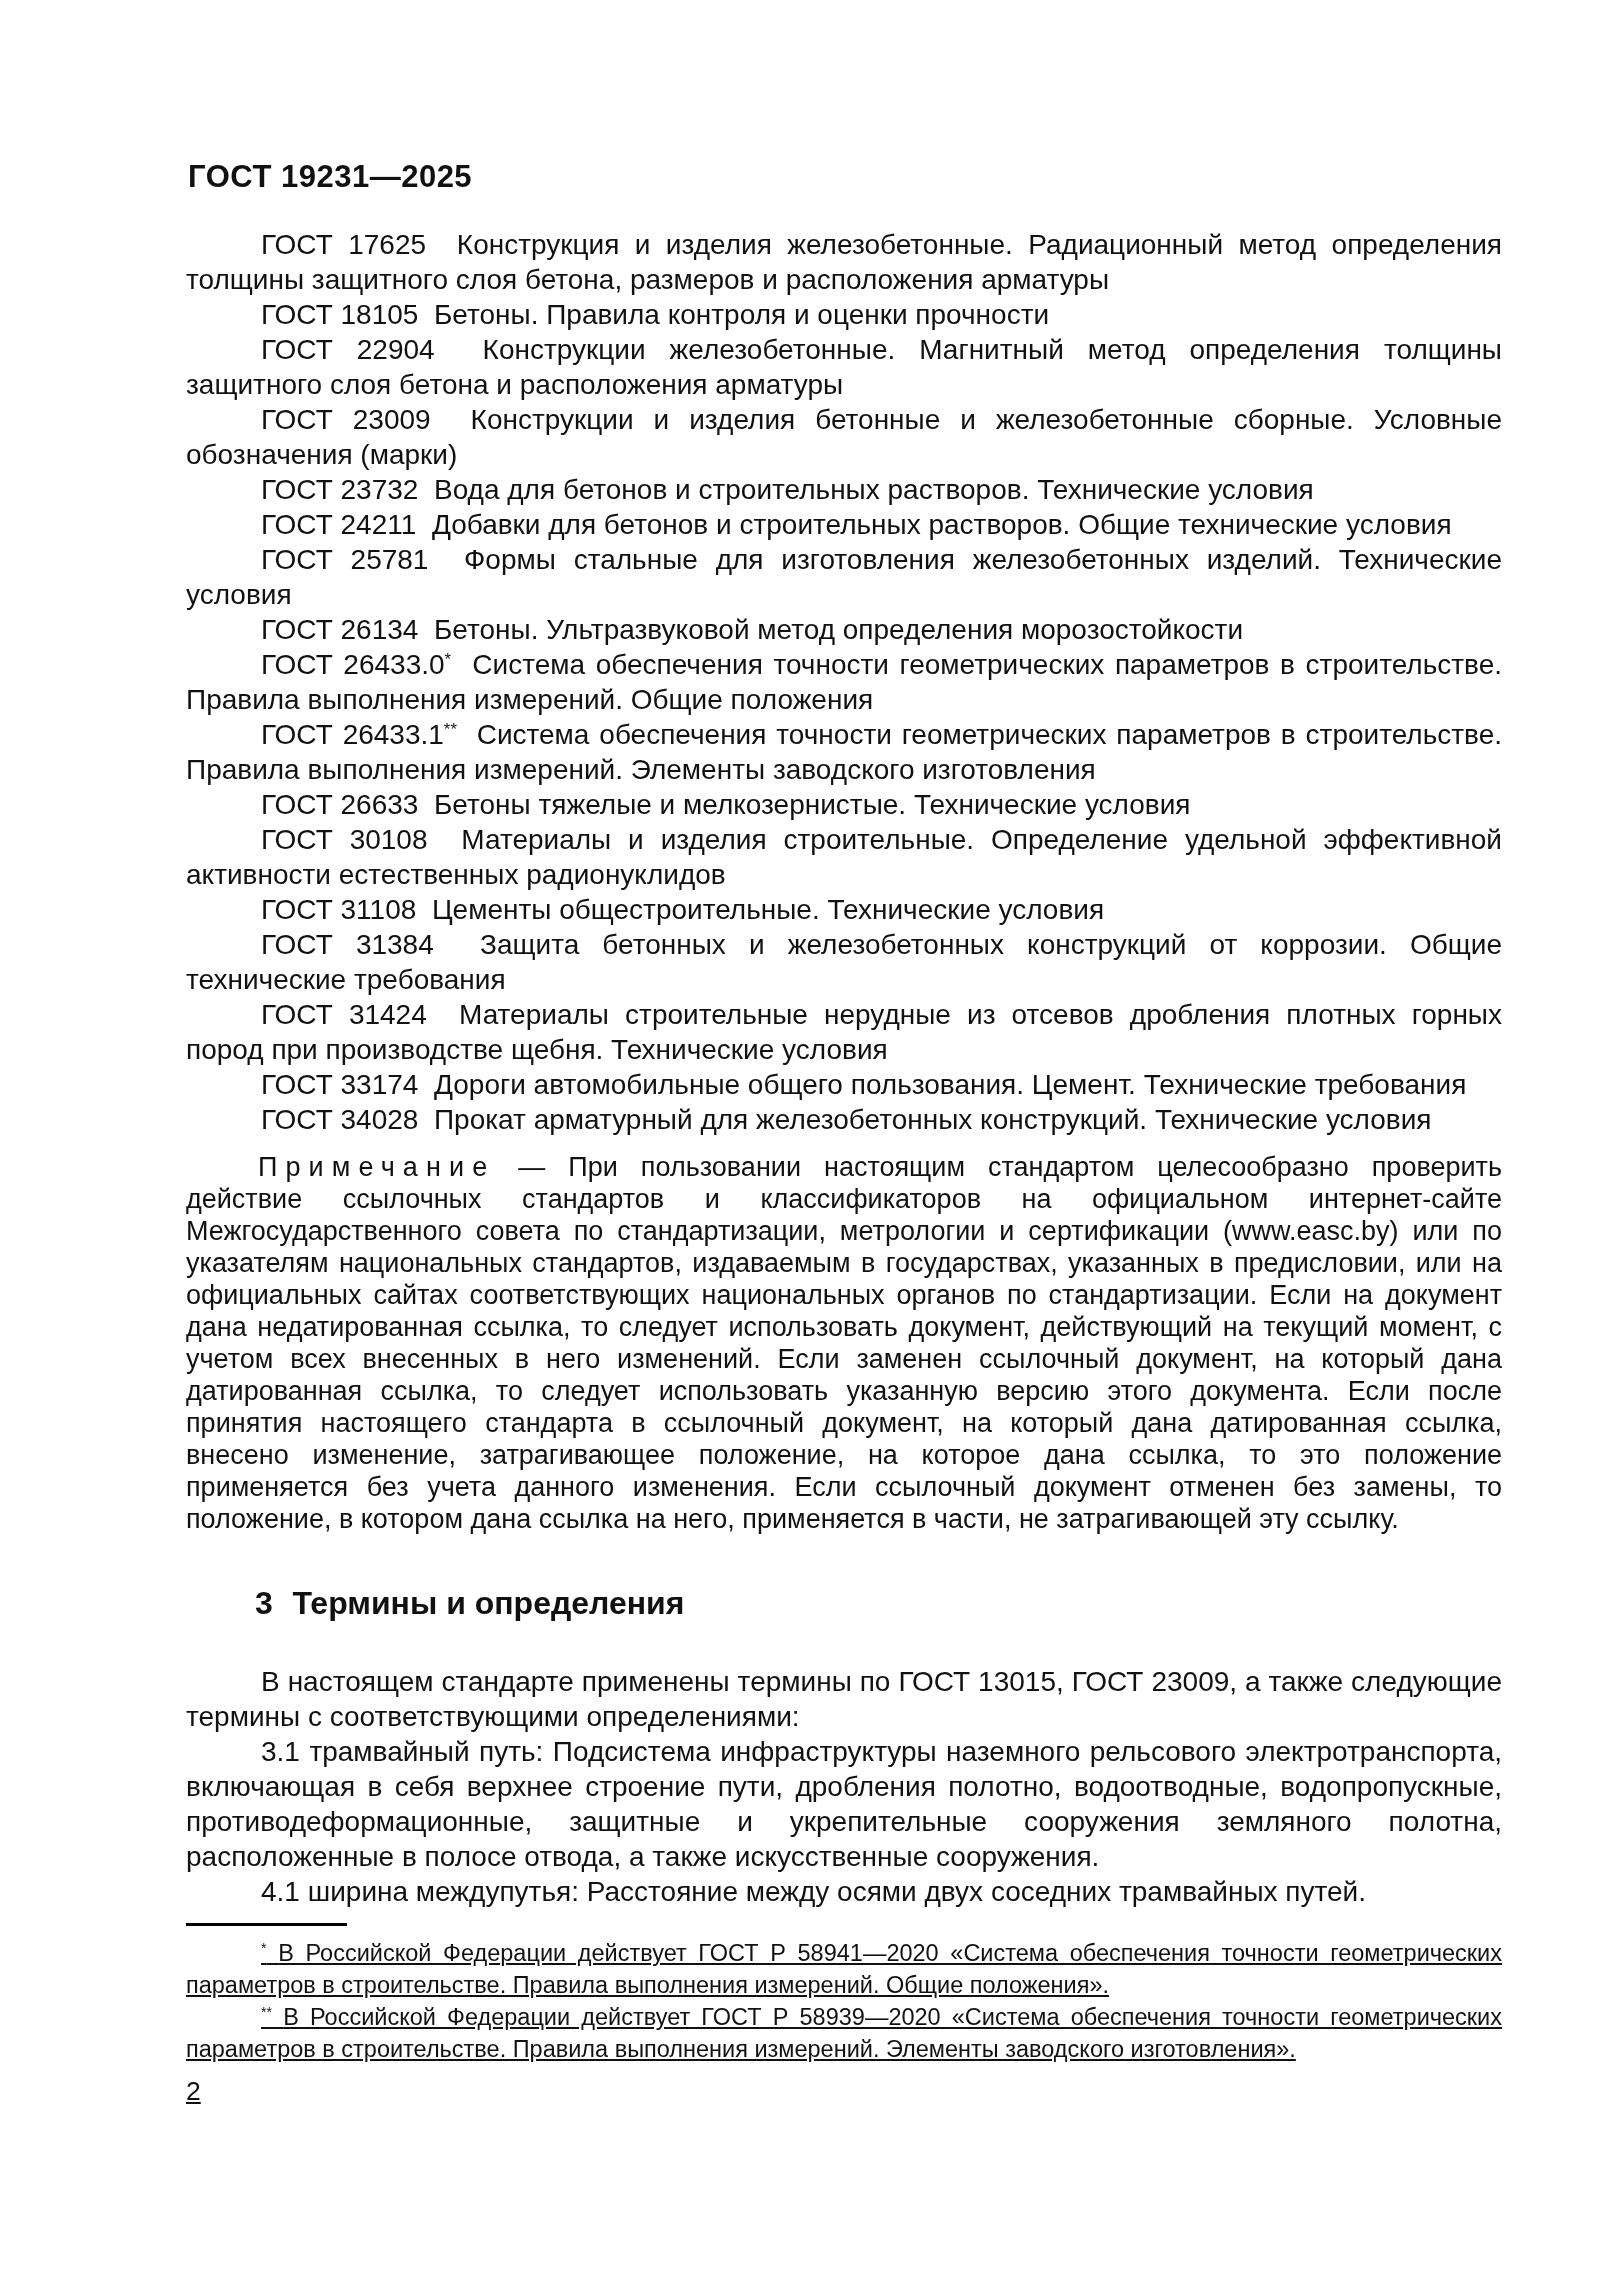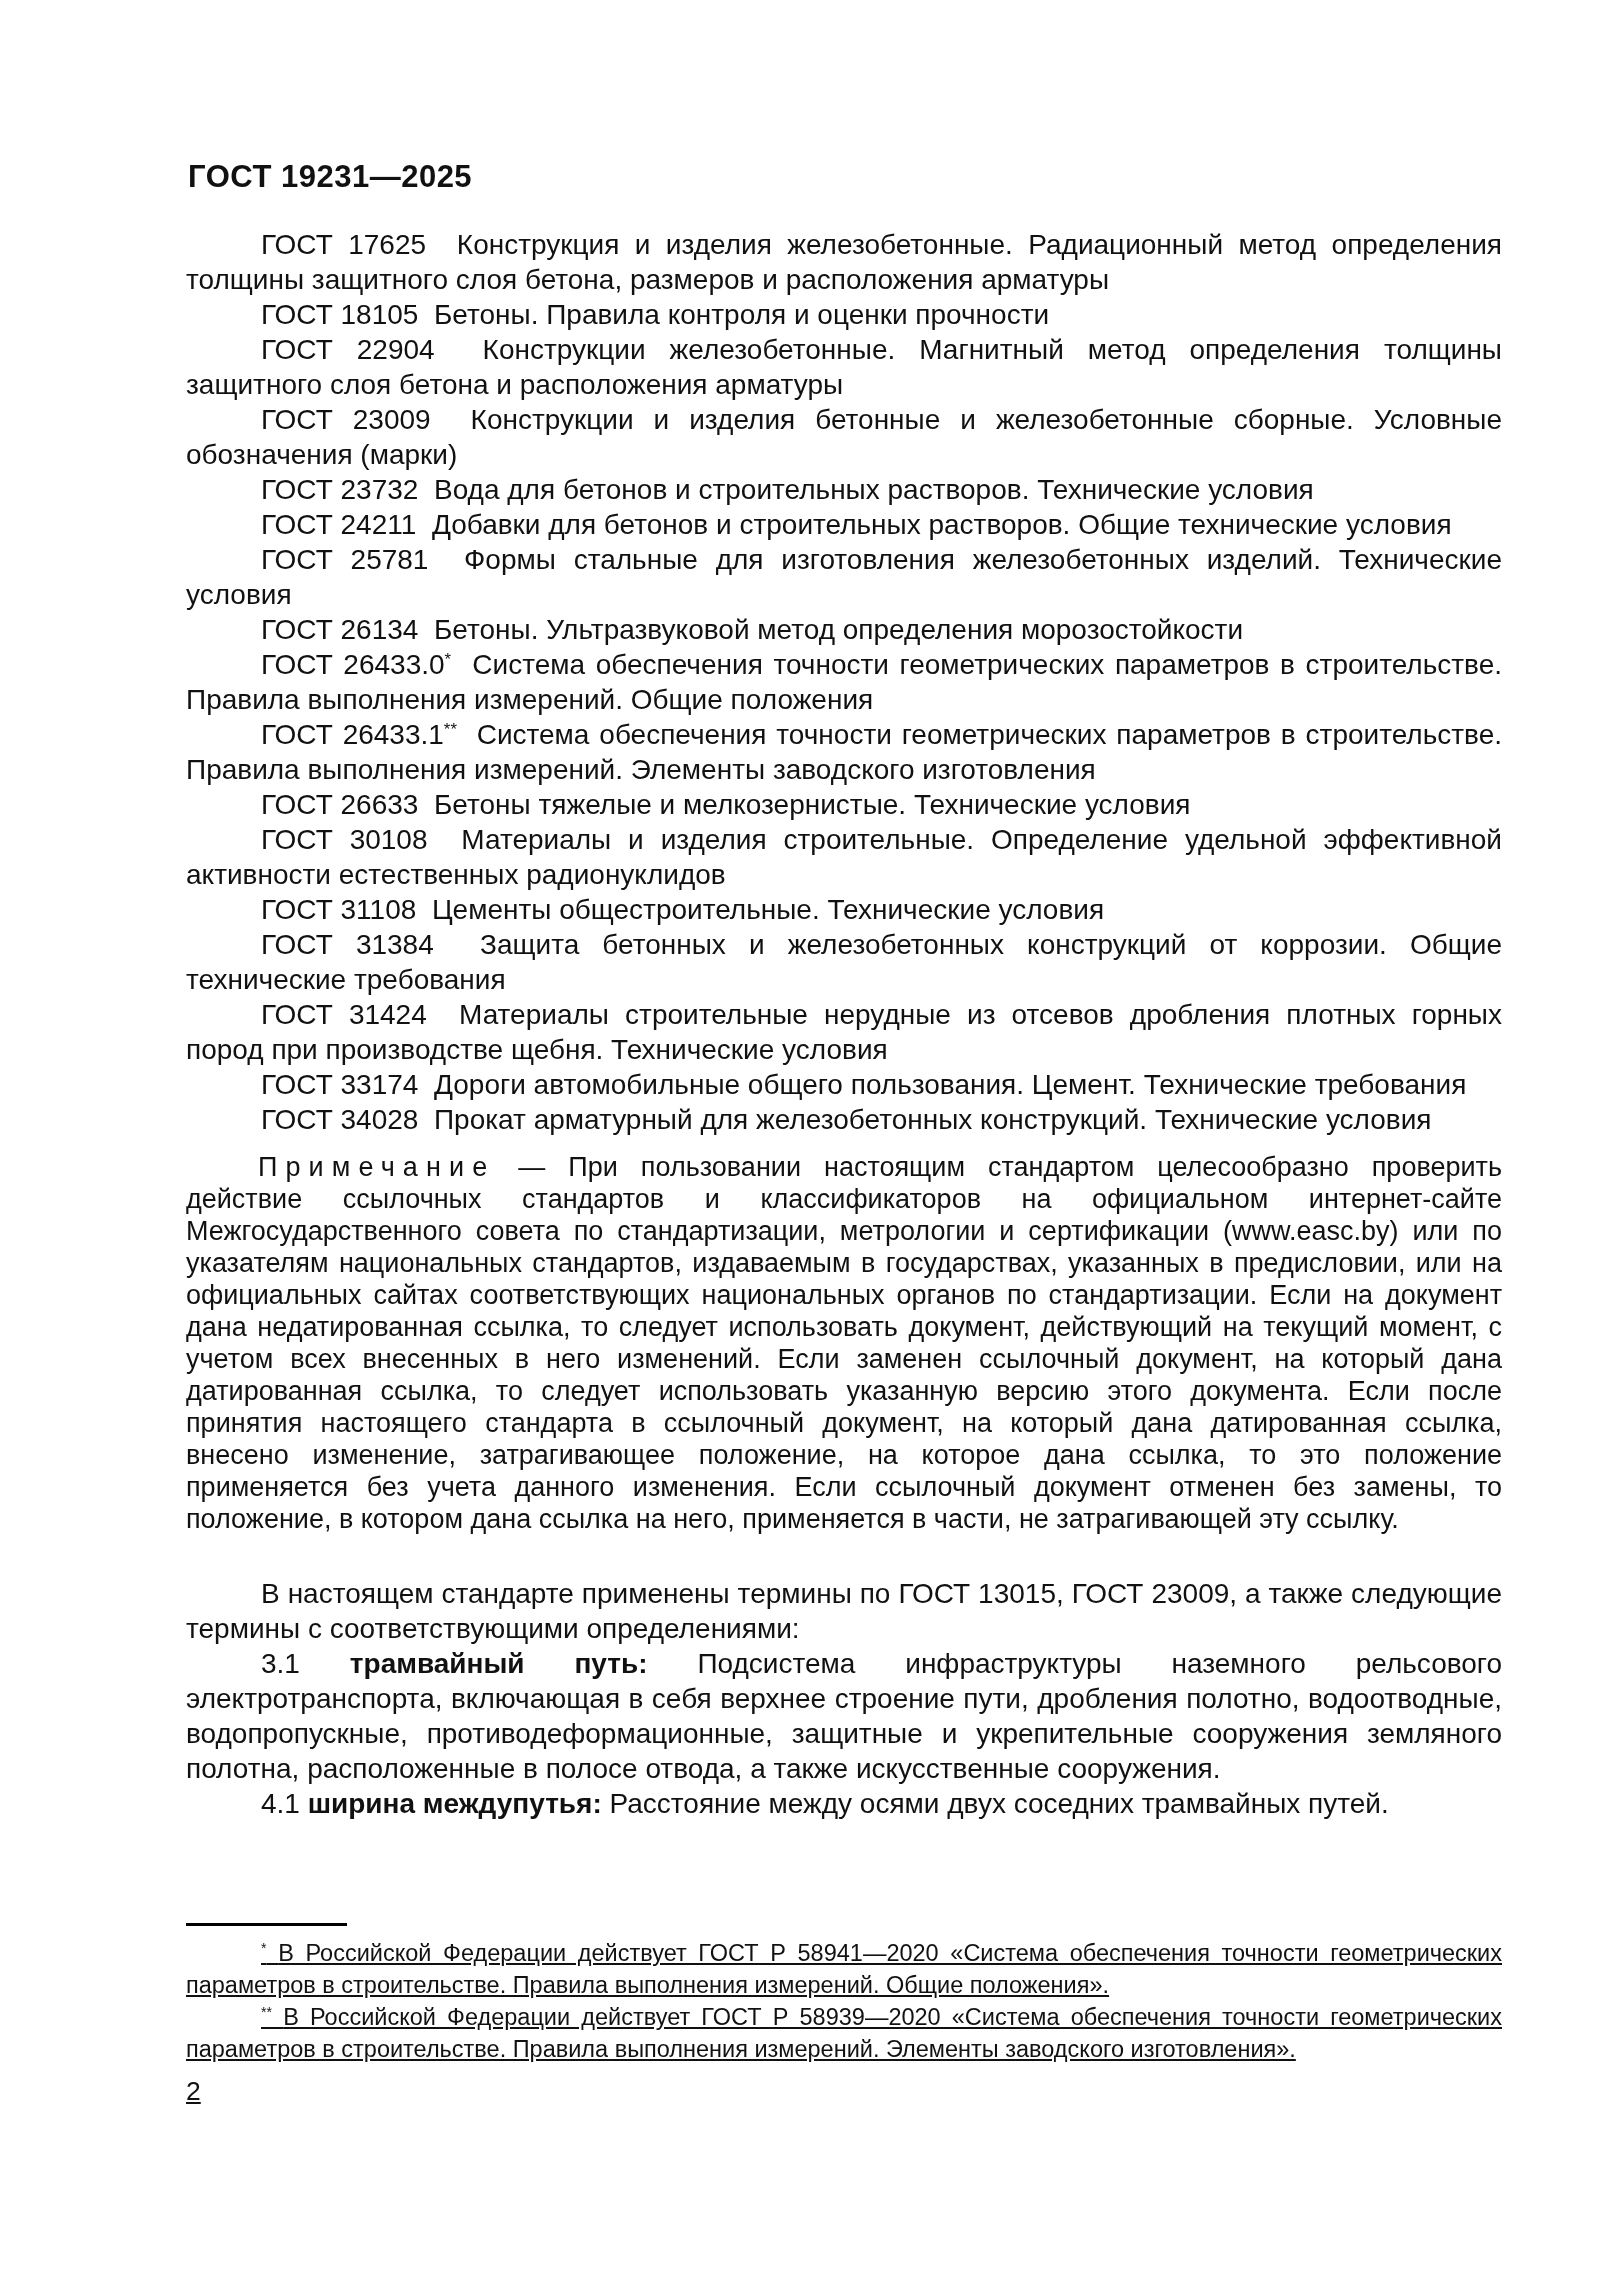--- a/index.html
+++ b/index.html
@@ -38,21 +38,21 @@
     font-size:32px; line-height:39px;
     font-weight:bold;
     text-indent:69px;
   }
   .heading-number { margin-right:19.6px; }
   .terms-intro { margin-top:41px; }
   sup.marker {
     font-size:60%; line-height:0;
     vertical-align:baseline; position:relative; top:-0.55em;
   }
-  .term-name { font-weight:bold;margin-top:32px; }
+  .term-name { font-weight:normal;margin-top:32px; }
   .footer {
     position:absolute; left:186px; top:1923px; width:1316px;text-decoration:underline;
   }
   .fn-rule { width:161px; height:2.9px; background:#000; }
   .footnote {
     margin:0;
     font-size:23.5px; line-height:32px;
     text-align:justify;
     text-indent:75px;
   }
@@ -85,20 +85,21 @@
       <p class="para">ГОСТ 30108&nbsp; Материалы и изделия строительные. Определение удельной эффективной активности естественных радионуклидов</p>
       <p class="para">ГОСТ 31108&nbsp; Цементы общестроительные. Технические условия</p>
       <p class="para">ГОСТ 31384&nbsp; Защита бетонных и железобетонных конструкций от коррозии. Общие технические требования</p>
       <p class="para">ГОСТ 31424&nbsp; Материалы строительные нерудные из отсевов дробления плотных горных пород при производстве щебня. Технические условия</p>
       <p class="para">ГОСТ 33174&nbsp; Дороги автомобильные общего пользования. Цемент. Технические требования</p>
       <p class="para">ГОСТ 34028&nbsp; Прокат арматурный для железобетонных конструкций. Технические условия</p>
     </div>
 
   <p class="note"><span class="note-label">Примечание</span> <span>—</span> <span>При пользовании настоящим стандартом целесообразно проверить действие ссылочных стандартов и классификаторов на официальном интернет-сайте Межгосударственного совета по стандартизации, метрологии и сертификации (www.easc.by) или по указателям национальных стандартов, издаваемым в государствах, указанных в предисловии, или на официальных сайтах соответствующих национальных органов по стандартизации. Если на документ дана недатированная ссылка, то следует использовать документ, действующий на текущий момент, с учетом всех внесенных в него изменений. Если заменен ссылочный документ, на который дана датированная ссылка, то следует использовать указанную версию этого документа. Если после принятия настоящего стандарта в ссылочный документ, на который дана датированная ссылка, внесено изменение, затрагивающее положение, на которое дана ссылка, то это положение применяется без учета данного изменения. Если ссылочный документ отменен без замены, то положение, в котором дана ссылка на него, применяется в части, не затрагивающей эту ссылку.</span></p>
 
+  <h2 class="section-heading"><span class="heading-number">3</span><span>Термины и определения</span></h2>
 
   <p class="para terms-intro">В настоящем стандарте применены термины по ГОСТ 13015, ГОСТ 23009, а также следующие термины с соответствующими определениями:</p>
 
   <p class="para"><span>3.1</span> <span class="term-name">трамвайный путь:</span> <span>Подсистема инфраструктуры наземного рельсового электротранспорта, включающая в себя верхнее строение пути, дробления полотно, водоотводные, водопропускные, противодеформационные, защитные и укрепительные сооружения земляного полотна, расположенные в полосе отвода, а также искусственные сооружения.</span></p>
 
   <p class="para"><span>4.1</span> <span class="term-name">ширина междупутья:</span> <span>Расстояние между осями двух соседних трамвайных путей.</span></p>
 
 </div>
 
 <div class="footer">

